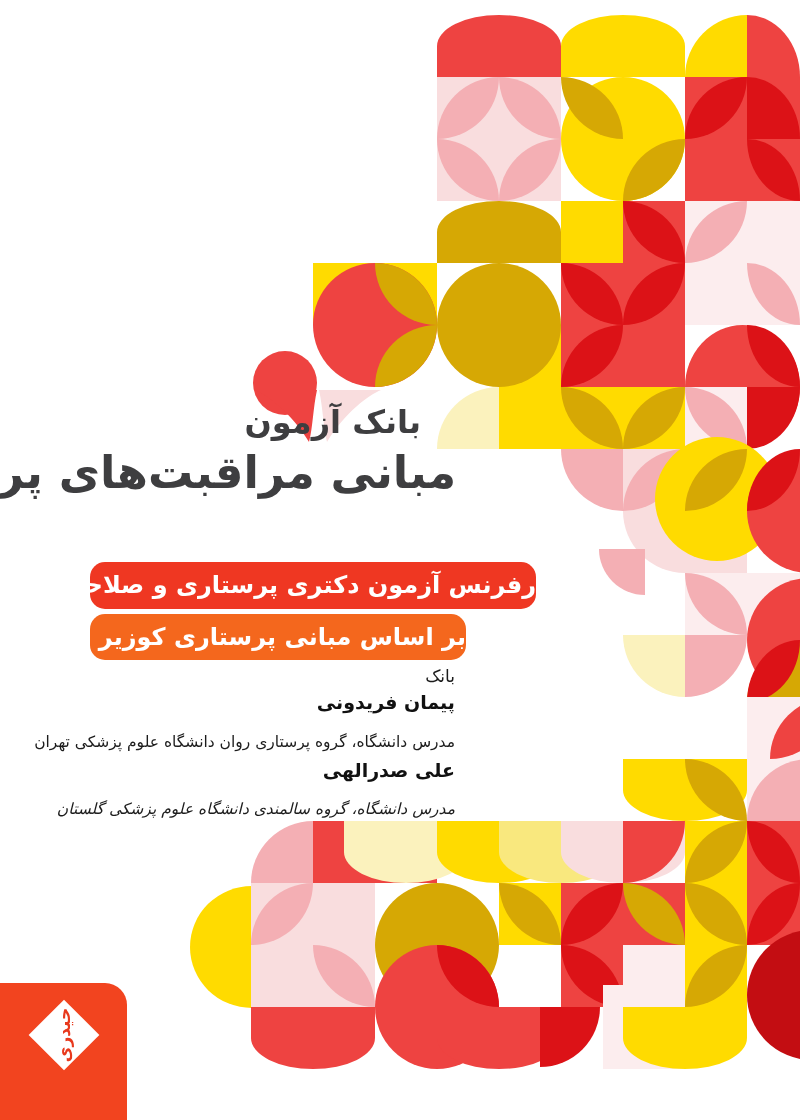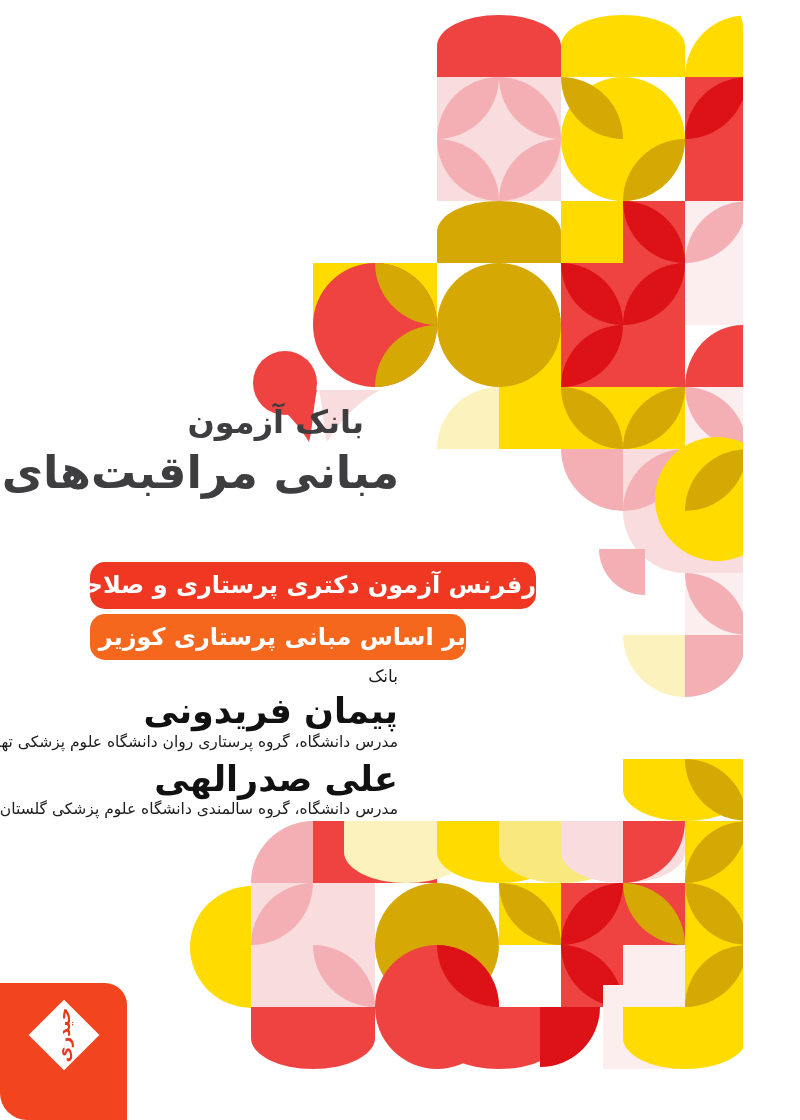--- a/index.html
+++ b/index.html
@@ -1,33 +1,33 @@
 <!DOCTYPE html>
 <html lang="fa"><head>
 <meta charset="utf-8">
 <style>
   html,body{margin:0;padding:0;}
   body{font-family:"DejaVu Sans",sans-serif;}
-  #cover{position:relative;width:743px;height:1120px;background:#ffffff;overflow:hidden;border-radius:27px;}
+  #cover{position:relative;width:800px;height:1120px;background:#ffffff;overflow:hidden;}
   .ps{position:absolute;}
   .txt{position:absolute;direction:rtl;white-space:nowrap;color:#3e3e40;}
   .series{top:403px;right:379px;font-size:32px;font-weight:bold;letter-spacing:0;}
   .title{top:446px;right:344px;font-size:45px;font-weight:bold;}
   .pill{left:88px;top:516px;width:148px;height:41px;background:#ffe502;border-radius:13px;
         color:#e5231b;font-size:20px;font-weight:bold;text-align:center;line-height:41px;}
   .banner{color:#ffffff;font-weight:bold;font-size:24px;text-align:center;border-radius:15px;}
   .banner1{left:90px;top:562px;width:446px;height:47px;line-height:47px;background:#ef3722;}
   .banner2{left:90px;top:614px;width:376px;height:46px;line-height:46px;background:#f4671d;}
   .byline{top:666px;right:345px;font-size:17px;color:#1c1c1c;}
-  .name{right:345px;font-size:35px;font-weight:bold;color:#111111;}
+  .name{right:345px;font-size:19px;font-weight:bold;color:#111111;}
   .name1{top:691px;}
   .name2{top:759px;}
   .aff{right:345px;font-size:15.5px;color:#1c1c1c;}
   .aff1{top:733px;}
-  .aff2{top:800px;}
+  .aff2{top:800px;font-style:italic;}
   .logo{position:absolute;left:0;top:983px;width:127px;height:137px;background:#f2441f;border-radius:0 22px 0 0;}
   .logo-diamond{position:absolute;left:39px;top:1010px;width:50px;height:50px;background:#ffffff;transform:rotate(45deg);}
   .logo-text{position:absolute;left:24px;top:1013px;width:80px;height:44px;color:#e8391d;
              font-size:17px;font-weight:bold;text-align:center;line-height:44px;
              transform:rotate(-90deg);direction:rtl;}
 </style>
 </head>
 <body>
 
 <div id="cover">

